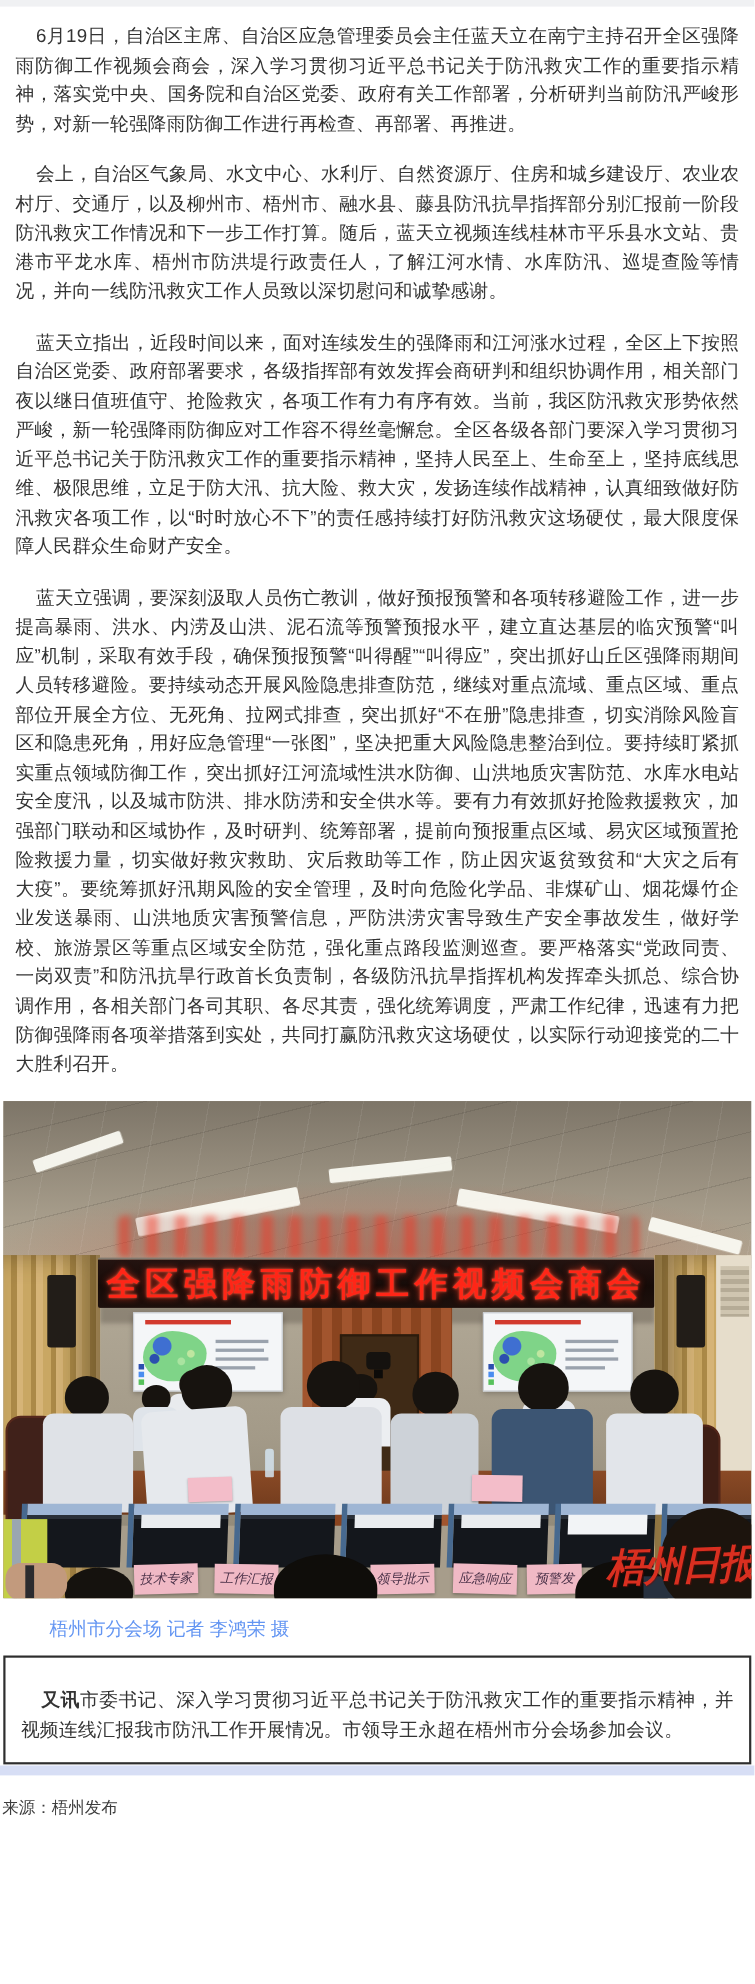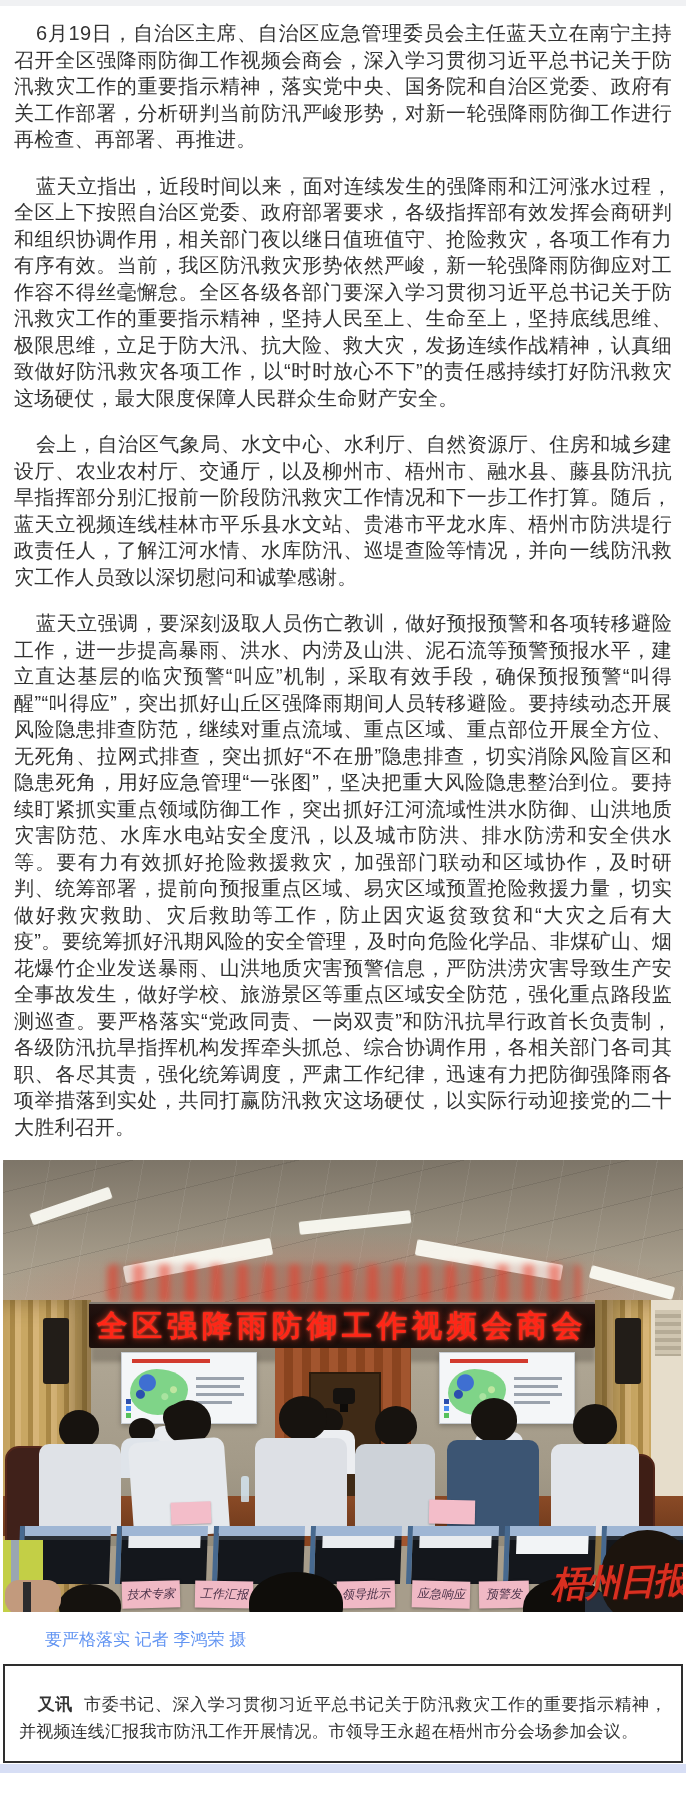--- a/index.html
+++ b/index.html
@@ -4,21 +4,21 @@
 <style>
   html,body{margin:0;padding:0;}
   body{
     width:686px;height:1804px;overflow:hidden;background:#ffffff;
     font-family:"Liberation Sans","DejaVu Sans",sans-serif;
     -webkit-font-smoothing:antialiased;
   }
   .top-edge{height:6px;background:#f0f1f3;}
   .article{padding:14px 14px 0;}
   .para{
-    margin:0 0 20px;color:#333333;font-size:20px;line-height:26.5px;
+    margin:0 0 20px;color:#333333;font-size:17px;line-height:26.5px;
     text-indent:1.1em;text-align:justify;letter-spacing:.2px;
   }
 
   
   .photo{
     position:relative;width:680px;height:452px;margin:10px -11px 0;
     overflow:hidden;background:#a79d8b;
   }
   .photo *{position:absolute;}
   .ph-ceiling{
@@ -153,37 +153,37 @@
     margin:16px 0 0;padding-left:31px;color:#6395f2;font-size:17px;line-height:24px;
   }
   .extra-box{
     margin:12px -11px 0;border:2px solid #2e2e2e;background:#ffffff;
     padding:26px 14px 16px;box-sizing:border-box;width:680px;
   }
   .extra-box p{
     margin:0;color:#333333;font-size:17px;line-height:26.5px;text-align:justify;
     text-indent:1.1em;letter-spacing:.2px;
   }
-  .extra-box strong{margin-right:11px;}
+  .extra-box strong{margin-right:0;}
   .band{height:9px;background:#d7def5;margin:1px -14px 0;}
   .source{
     margin:20px 0 0 -12px;color:#3d3d3d;font-size:15px;line-height:20px;
   }
 </style>
 </head>
 <body>
 
 <div class="top-edge"></div>
 
 <div class="article">
 
   <div>
       <p class="para">6月19日，自治区主席、自治区应急管理委员会主任蓝天立在南宁主持召开全区强降雨防御工作视频会商会，深入学习贯彻习近平总书记关于防汛救灾工作的重要指示精神，落实党中央、国务院和自治区党委、政府有关工作部署，分析研判当前防汛严峻形势，对新一轮强降雨防御工作进行再检查、再部署、再推进。</p>
+      <p class="para">会上，自治区气象局、水文中心、水利厅、自然资源厅、住房和城乡建设厅、农业农村厅、交通厅，以及柳州市、梧州市、融水县、藤县防汛抗旱指挥部分别汇报前一阶段防汛救灾工作情况和下一步工作打算。随后，蓝天立视频连线桂林市平乐县水文站、贵港市平龙水库、梧州市防洪堤行政责任人，了解江河水情、水库防汛、巡堤查险等情况，并向一线防汛救灾工作人员致以深切慰问和诚挚感谢。</p>
       <p class="para">蓝天立指出，近段时间以来，面对连续发生的强降雨和江河涨水过程，全区上下按照自治区党委、政府部署要求，各级指挥部有效发挥会商研判和组织协调作用，相关部门夜以继日值班值守、抢险救灾，各项工作有力有序有效。当前，我区防汛救灾形势依然严峻，新一轮强降雨防御应对工作容不得丝毫懈怠。全区各级各部门要深入学习贯彻习近平总书记关于防汛救灾工作的重要指示精神，坚持人民至上、生命至上，坚持底线思维、极限思维，立足于防大汛、抗大险、救大灾，发扬连续作战精神，认真细致做好防汛救灾各项工作，以“时时放心不下”的责任感持续打好防汛救灾这场硬仗，最大限度保障人民群众生命财产安全。</p>
-      <p class="para">会上，自治区气象局、水文中心、水利厅、自然资源厅、住房和城乡建设厅、农业农村厅、交通厅，以及柳州市、梧州市、融水县、藤县防汛抗旱指挥部分别汇报前一阶段防汛救灾工作情况和下一步工作打算。随后，蓝天立视频连线桂林市平乐县水文站、贵港市平龙水库、梧州市防洪堤行政责任人，了解江河水情、水库防汛、巡堤查险等情况，并向一线防汛救灾工作人员致以深切慰问和诚挚感谢。</p>
       <p class="para">蓝天立强调，要深刻汲取人员伤亡教训，做好预报预警和各项转移避险工作，进一步提高暴雨、洪水、内涝及山洪、泥石流等预警预报水平，建立直达基层的临灾预警“叫应”机制，采取有效手段，确保预报预警“叫得醒”“叫得应”，突出抓好山丘区强降雨期间人员转移避险。要持续动态开展风险隐患排查防范，继续对重点流域、重点区域、重点部位开展全方位、无死角、拉网式排查，突出抓好“不在册”隐患排查，切实消除风险盲区和隐患死角，用好应急管理“一张图”，坚决把重大风险隐患整治到位。要持续盯紧抓实重点领域防御工作，突出抓好江河流域性洪水防御、山洪地质灾害防范、水库水电站安全度汛，以及城市防洪、排水防涝和安全供水等。要有力有效抓好抢险救援救灾，加强部门联动和区域协作，及时研判、统筹部署，提前向预报重点区域、易灾区域预置抢险救援力量，切实做好救灾救助、灾后救助等工作，防止因灾返贫致贫和“大灾之后有大疫”。要统筹抓好汛期风险的安全管理，及时向危险化学品、非煤矿山、烟花爆竹企业发送暴雨、山洪地质灾害预警信息，严防洪涝灾害导致生产安全事故发生，做好学校、旅游景区等重点区域安全防范，强化重点路段监测巡查。要严格落实“党政同责、一岗双责”和防汛抗旱行政首长负责制，各级防汛抗旱指挥机构发挥牵头抓总、综合协调作用，各相关部门各司其职、各尽其责，强化统筹调度，严肃工作纪律，迅速有力把防御强降雨各项举措落到实处，共同打赢防汛救灾这场硬仗，以实际行动迎接党的二十大胜利召开。</p>
     </div>
 
   <figure class="photo">
     <div class="ph-ceiling"></div>
     <div class="lite lite5"></div>
     <div class="lite lite1"></div>
     <div class="lite lite2"></div>
     <div class="lite lite3"></div>
     <div class="lite lite4"></div>
@@ -289,21 +289,22 @@
     <div class="fronthead fh1"></div>
     <div class="fronthead fh2"></div>
     <div class="fh4s"></div>
     <div class="fronthead fh4"></div>
     <div class="vest"></div>
     <div class="arm"></div>
 
     <div class="watermark">梧州日报</div>
   </figure>
 
-  <p class="caption">要严格落实 记者 李鸿荣 摄</p>
+  <p class="caption">梧州市分会场 记者 李鸿荣 摄</p>
 
   <div class="extra-box">
     <p><strong>又讯</strong><span>市委书记、深入学习贯彻习近平总书记关于防汛救灾工作的重要指示精神，并视频连线汇报我市防汛工作开展情况。市领导王永超在梧州市分会场参加会议。</span></p>
   </div>
 
   <div class="band"></div>
 
+  <p class="source">来源：梧州发布</p>
 </div>
 
 </body></html>

